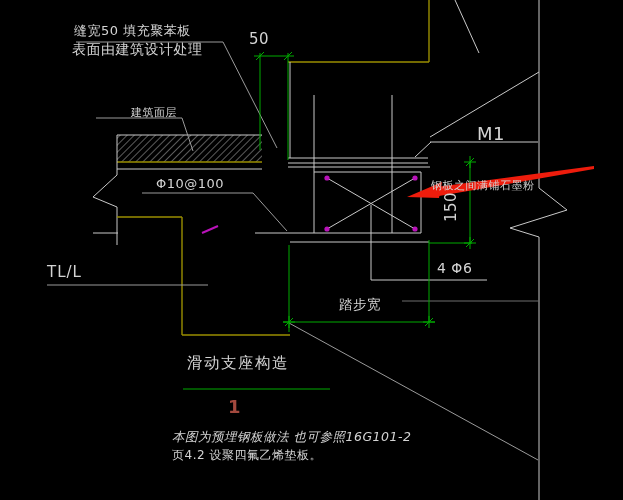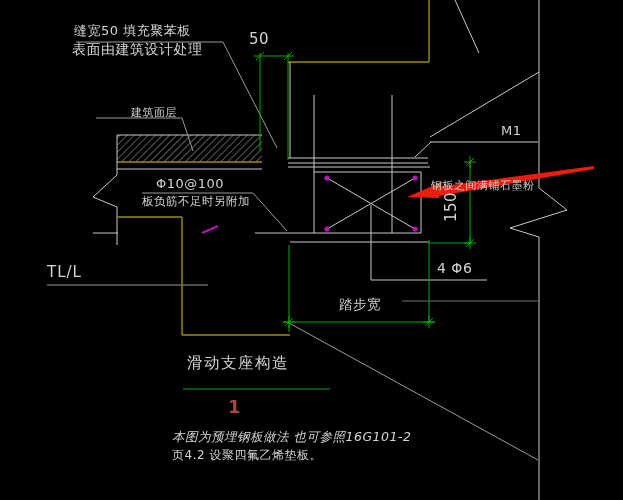--- a/index.html
+++ b/index.html
@@ -158,25 +158,24 @@
   </svg>
 
   <div class="lbl lbl-cn" style="left:74px;top:24px;font-size:13px;">缝宽50 填充聚苯板</div>
   <div class="lbl lbl-cn" style="left:72px;top:42px;font-size:14px;">表面由建筑设计处理</div>
 
   <div class="lbl lbl-cn" style="left:103px;top:107px;font-size:11px;margin-left:28px;">建筑面层</div>
 
   <div class="lbl dimtxt" style="left:249px;top:31px;">50</div>
 
   <div class="lbl" style="left:156px;top:177px;font-size:13px;">Φ10@100</div>
-  <div class="lbl lbl-cn" style="left:142px;top:195px;font-size:11.5px;">板负筋不足时另附加</div>
 
   <div class="lbl" style="left:47px;top:264px;font-size:15px;letter-spacing:1px;">TL/L</div>
 
-  <div class="lbl" style="left:477px;top:124px;font-size:13px;margin-left:24px;">M1</div>
+  <div class="lbl" style="left:477px;top:124px;font-size:18px;">M1</div>
   <div class="lbl lbl-cn" style="left:431px;top:146px;font-size:11px;margin-top:34px;">钢板之间满铺石墨粉</div>
 
   <div class="lbl rot90" style="left:443px;top:222px;font-size:15px;">150</div>
 
   <div class="lbl" style="left:437px;top:261px;font-size:14px;">4 Φ6</div>
 
   <div class="lbl lbl-cn" style="left:339px;top:297px;font-size:13.5px;">踏步宽</div>
 
   <div class="lbl title" style="left:187px;top:355px;">滑动支座构造</div>
   <div class="lbl detailno" style="left:228px;top:397px;">1</div>

